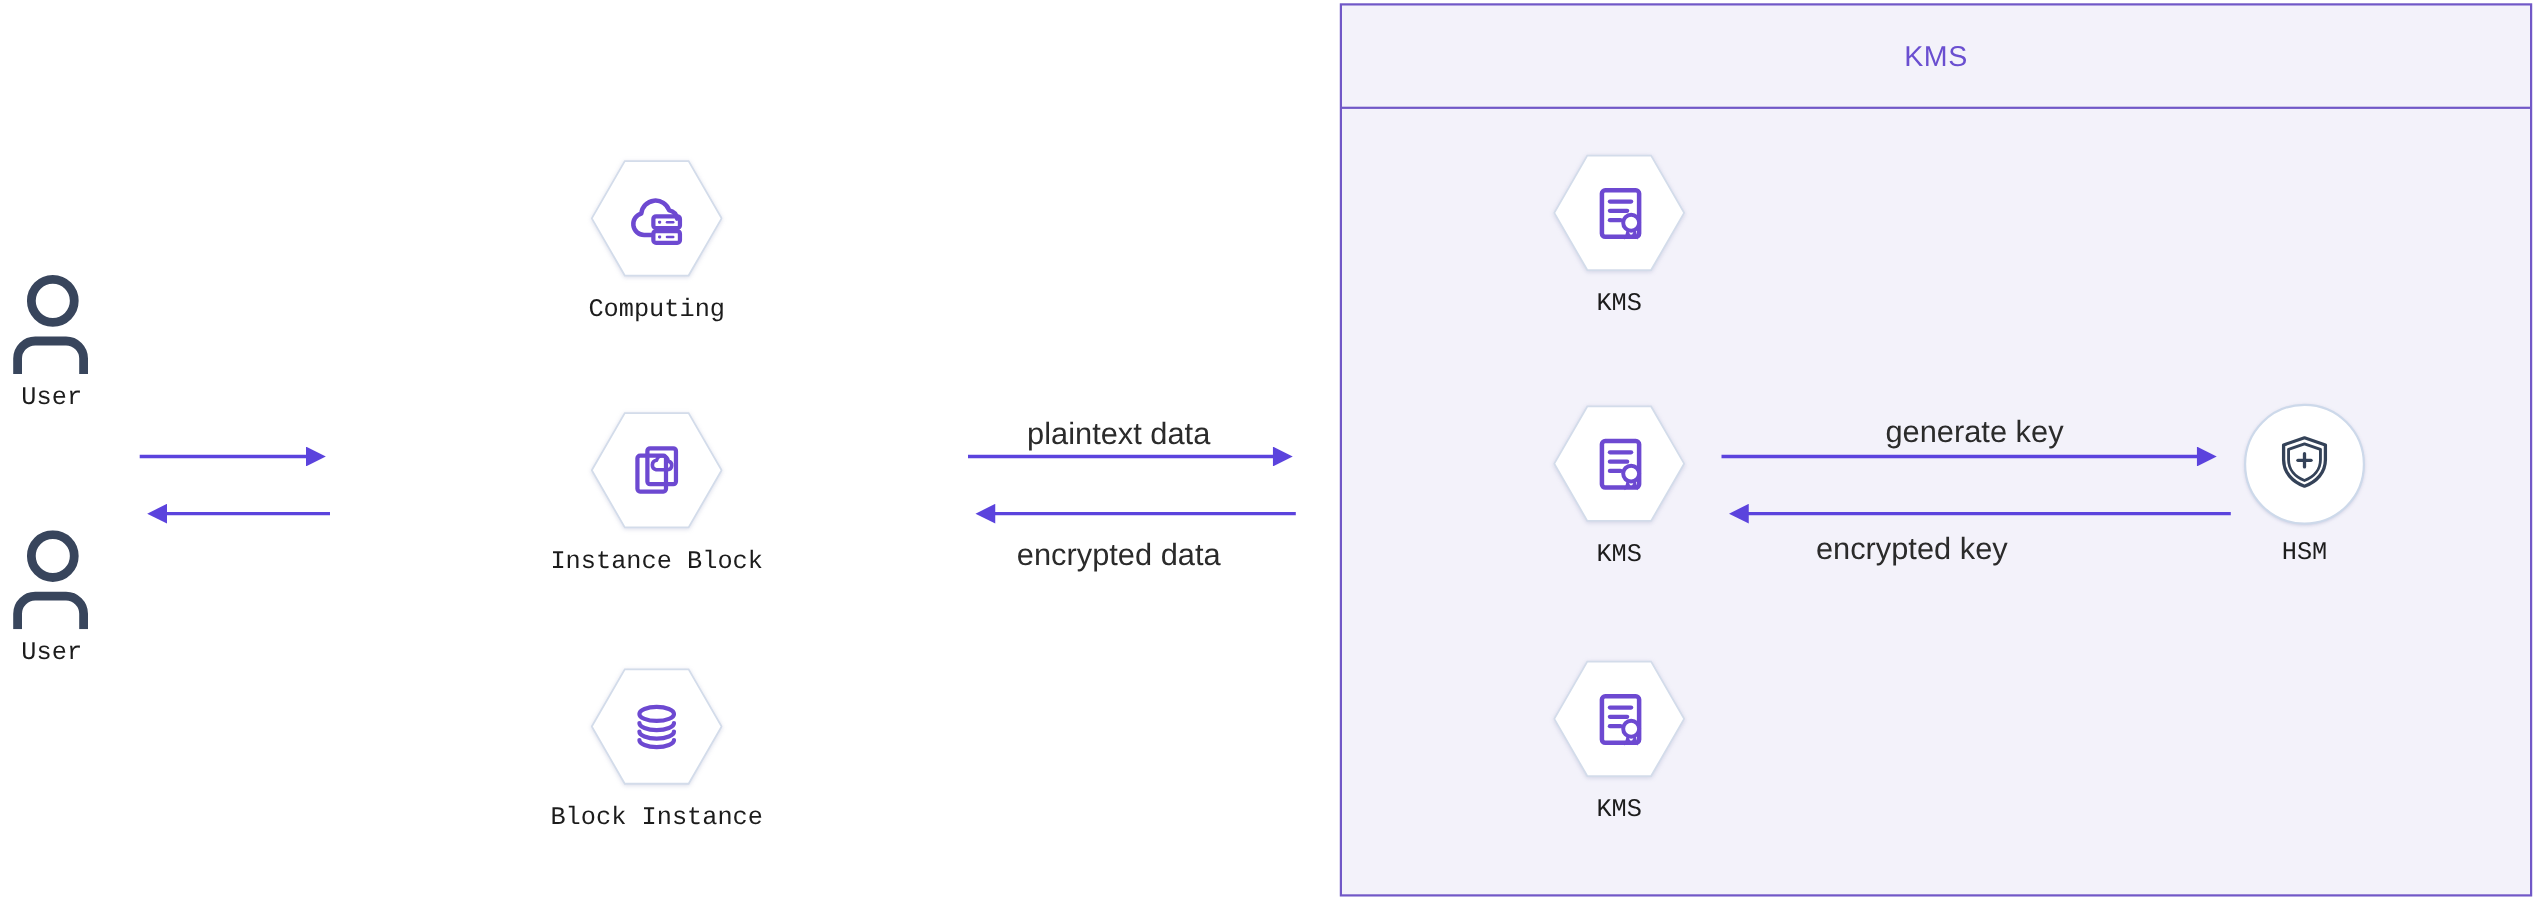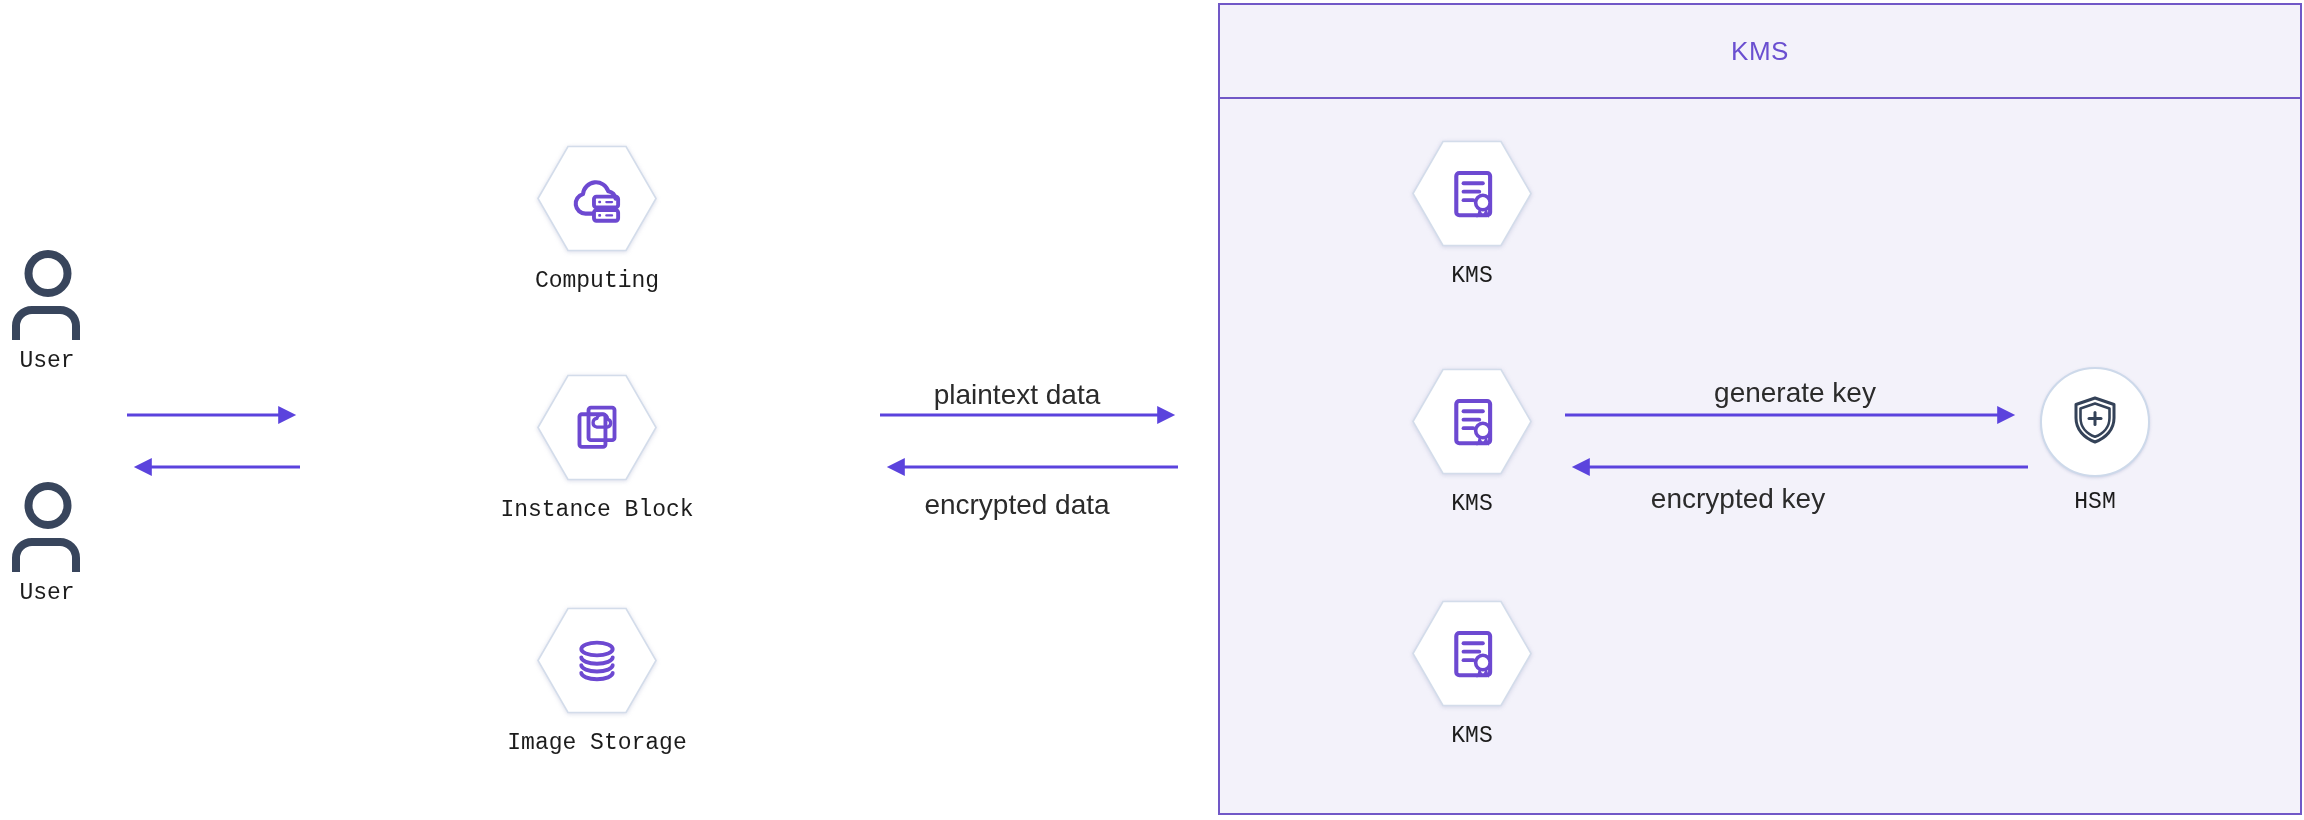--- a/index.html
+++ b/index.html
@@ -96,21 +96,21 @@
   <div class="node" style="left:537px;top:607px;">
     <svg class="hex-svg" width="120" height="107" viewBox="0 0 120 107">
       <polygon class="hexagon" points="1,53.5 31,1.5 89,1.5 119,53.5 89,105.5 31,105.5"></polygon>
       <g transform="translate(31,24.5) scale(1.208)">
         <ellipse class="ic-stroke" stroke-width="3.2" cx="24" cy="14.5" rx="13" ry="5.3"></ellipse>
         <path class="ic-stroke" stroke-width="3.2" d="M11,21.4 a13,5.3 0 0 0 26,0"></path>
         <path class="ic-stroke" stroke-width="3.2" d="M11,27.8 a13,5.3 0 0 0 26,0"></path>
         <path class="ic-stroke" stroke-width="3.2" d="M11,34.2 a13,5.3 0 0 0 26,0"></path>
       </g>
     </svg>
-    <div class="node-label">Image Storage</div>
+    <div class="node-label">Block Instance</div>
   </div>
 
   <div class="group-box" style="left:1218px;top:3px;width:1084px;height:812px;">
     <div class="group-header">
       <div class="group-title">KMS</div>
     </div>
   </div>
 
   <div class="node" style="left:1412px;top:140px;">
     <svg class="hex-svg" width="120" height="107" viewBox="0 0 120 107">

